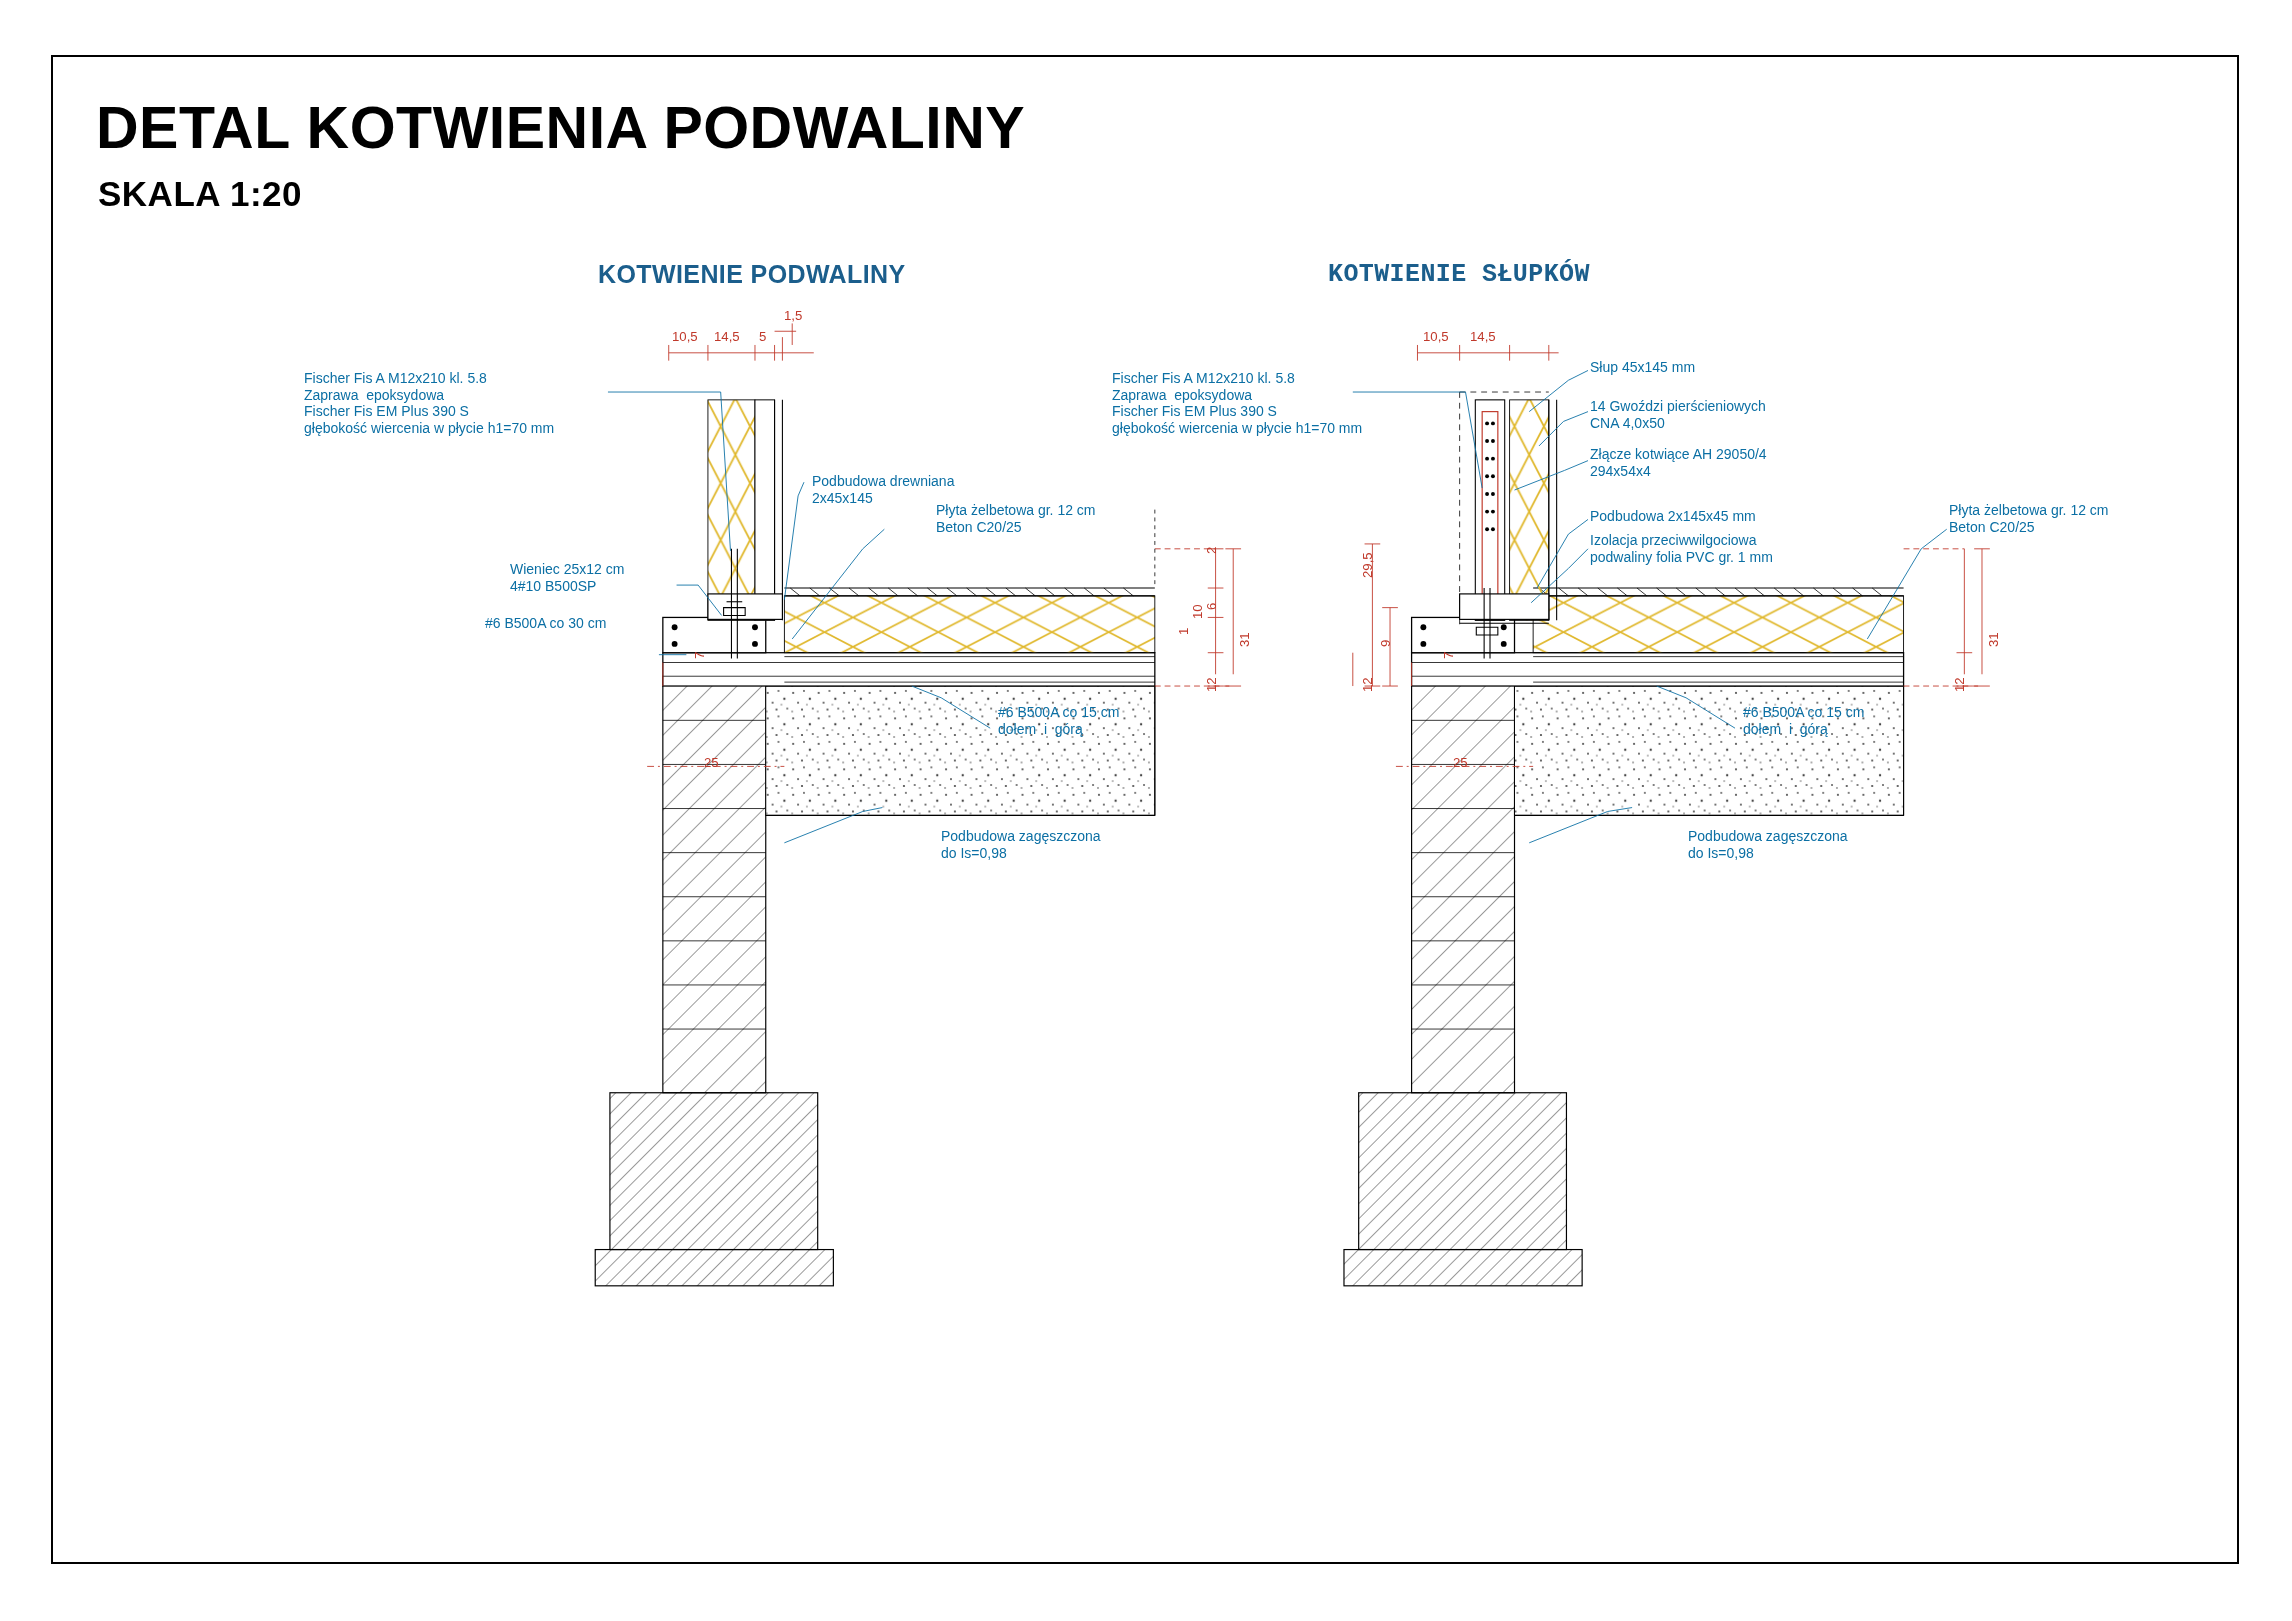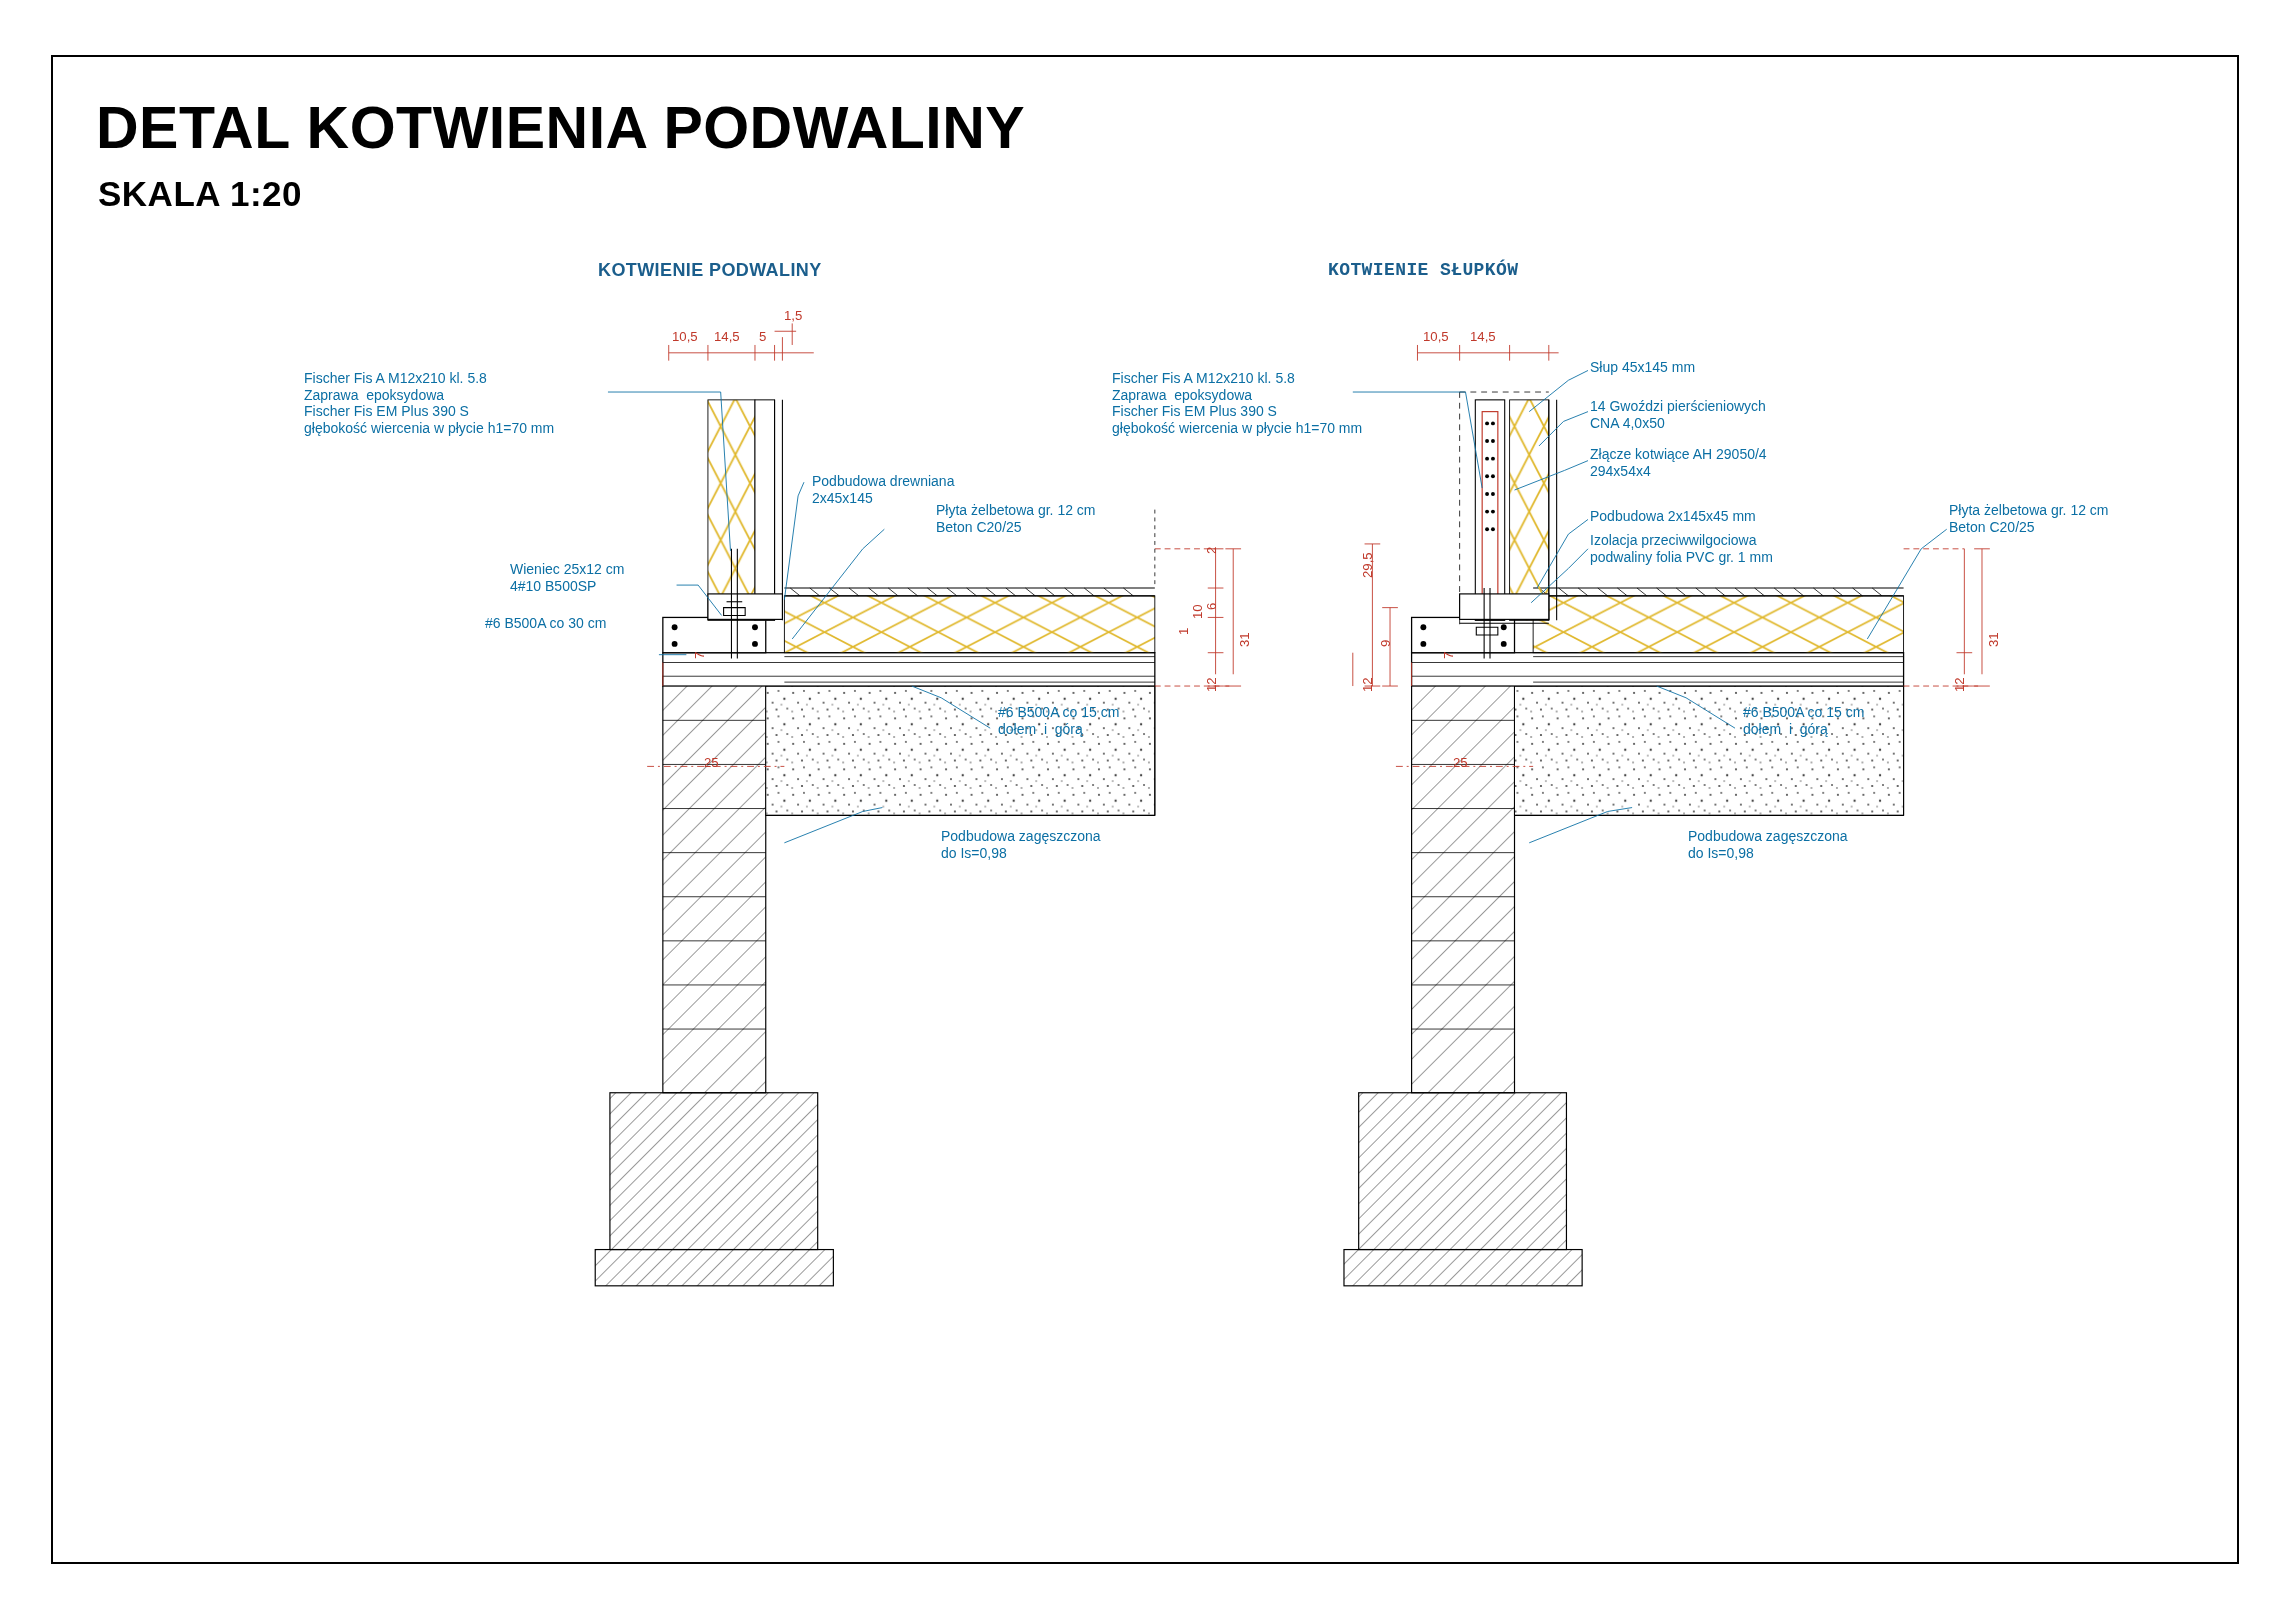--- a/index.html
+++ b/index.html
@@ -2,21 +2,21 @@
 <html><head>
 <meta charset="utf-8">
 <style>
   html,body{margin:0;padding:0;background:#ffffff;}
   body{font-family:"Liberation Sans", sans-serif;}
   #sheet{position:relative;width:2293px;height:1621px;background:#ffffff;overflow:hidden;}
   #frame{position:absolute;left:51px;top:55px;width:2188px;height:1509px;border:2.9px solid #000;box-sizing:border-box;}
   .ttl{position:absolute;font-weight:bold;color:#000;letter-spacing:0.5px;}
   #title{left:96px;top:94px;font-size:59px;}
   #subtitle{left:98px;top:174px;font-size:35px;}
-  .sect-title{position:absolute;color:#1b5e8c;font-size:18px;font-weight:600;letter-spacing:0.4px;}
+  .sect-title{position:absolute;color:#1b5e8c;font-size:25px;font-weight:600;letter-spacing:0.4px;}
   .note{position:absolute;color:#0b6fa4;font-size:14px;line-height:16.7px;white-space:pre;}
   .dim{position:absolute;color:#c0392b;font-size:13.2px;white-space:pre;}
   svg{position:absolute;left:0;top:0;width:2293px;height:1621px;pointer-events:none;}
   .ln{stroke:#000;stroke-width:1.1;fill:none;}
   .lnthin{stroke:#000;stroke-width:0.8;fill:none;}
   .lnblue{stroke:#0b6fa4;stroke-width:0.9;fill:none;}
   .lnred{stroke:#c0392b;stroke-width:0.9;fill:none;}
   .lnredd{stroke:#c0392b;stroke-width:0.9;fill:none;stroke-dasharray:7 4 2 4;}
 </style>
 </head>

